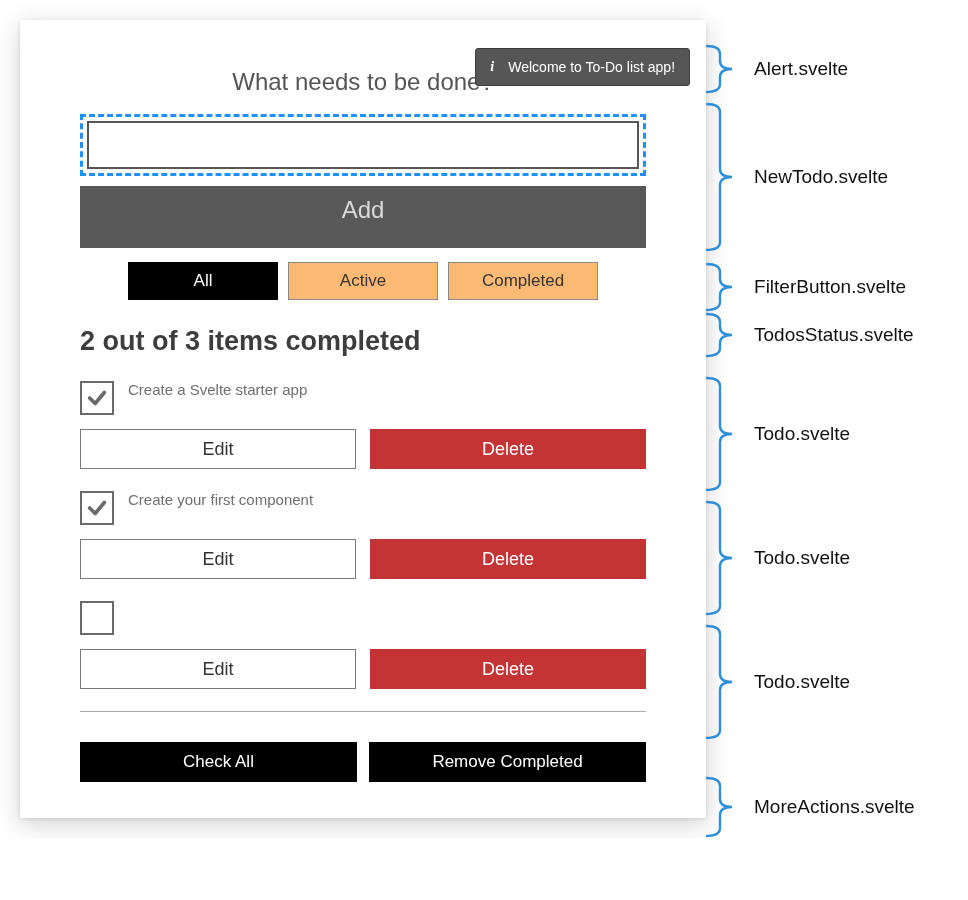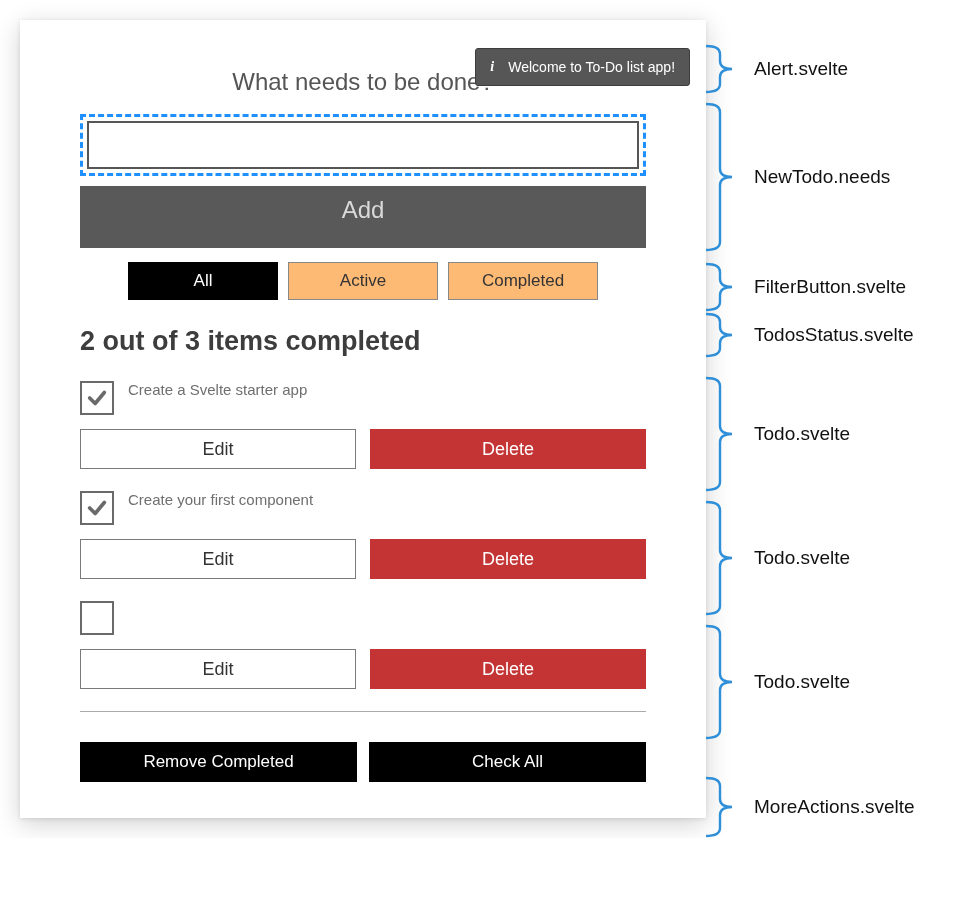--- a/index.html
+++ b/index.html
@@ -241,38 +241,38 @@
       </div>
       <div class="todo-btns">
         <button class="btn edit">Edit</button>
         <button class="btn delete">Delete</button>
       </div>
     </div>
 
     <hr class="sep">
 
     <div class="more-actions">
+      <button class="btn black">Check All</button>
       <button class="btn black">Remove Completed</button>
-      <button class="btn black">Check All</button>
     </div>
   </div>
 
   <div class="annotations">
 
   <div class="anno" style="top: 24px; height: 50px;">
         <svg class="bracket" width="44" height="50" viewBox="0 0 44 50">
           <path d="M2 2 Q16 2 16 10 L16 17 Q16 25 28 25 Q16 25 16 33 L16 40 Q16 48 2 48"></path>
         </svg>
         <span class="anno-label">Alert.svelte</span>
       </div>
       <div class="anno" style="top: 82px; height: 150px;">
         <svg class="bracket" width="44" height="150" viewBox="0 0 44 150">
           <path d="M2 2 Q16 2 16 10 L16 67 Q16 75 28 75 Q16 75 16 83 L16 140 Q16 148 2 148"></path>
         </svg>
-        <span class="anno-label">NewTodo.needs</span>
+        <span class="anno-label">NewTodo.svelte</span>
       </div>
       <div class="anno" style="top: 242px; height: 50px;">
         <svg class="bracket" width="44" height="50" viewBox="0 0 44 50">
           <path d="M2 2 Q16 2 16 10 L16 17 Q16 25 28 25 Q16 25 16 33 L16 40 Q16 48 2 48"></path>
         </svg>
         <span class="anno-label">FilterButton.svelte</span>
       </div>
       <div class="anno" style="top: 292px; height: 46px;">
         <svg class="bracket" width="44" height="46" viewBox="0 0 44 46">
           <path d="M2 2 Q16 2 16 10 L16 15 Q16 23 28 23 Q16 23 16 31 L16 36 Q16 44 2 44"></path>

